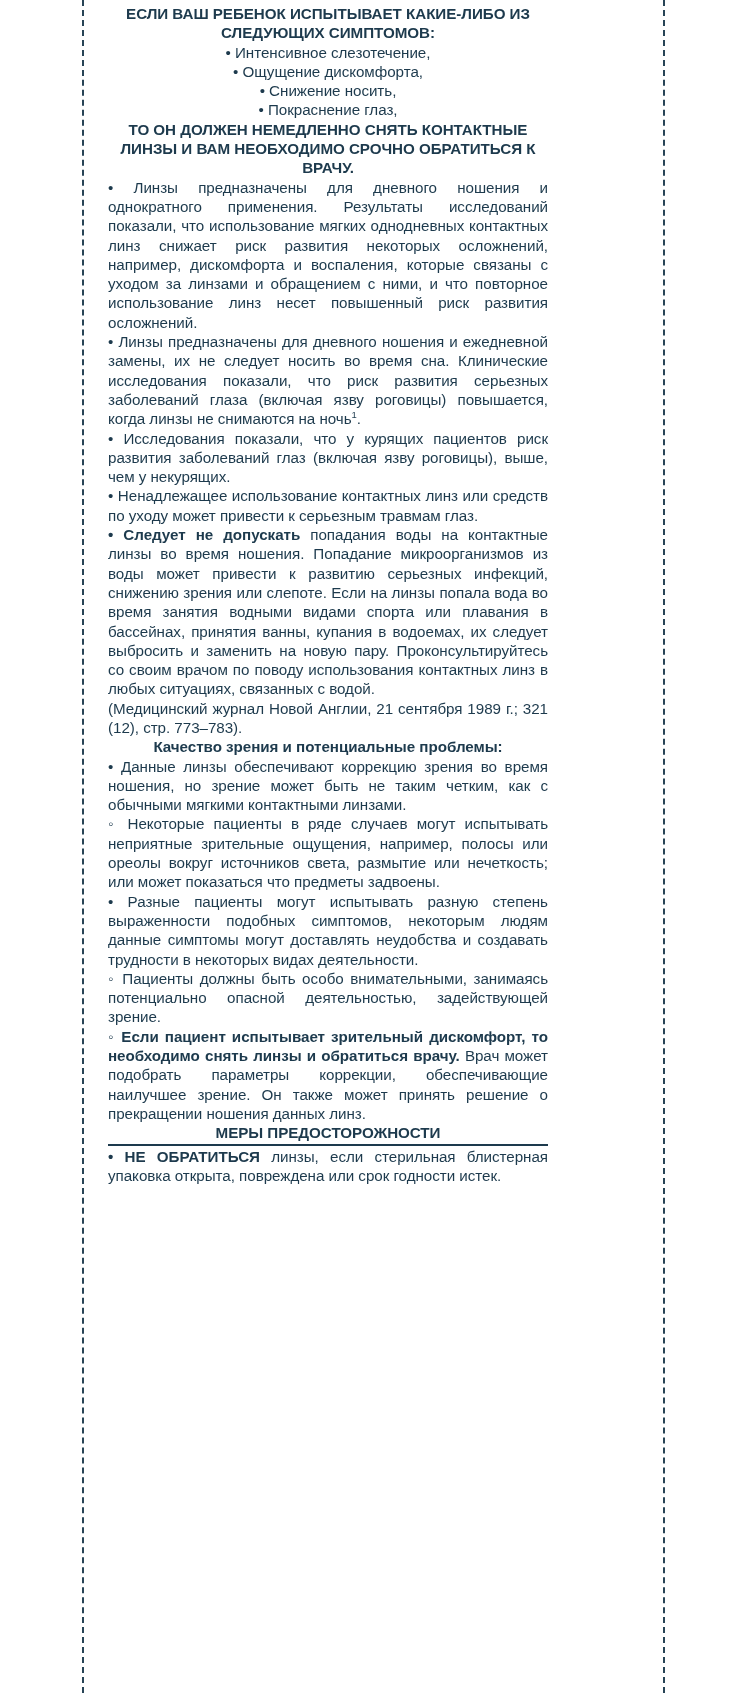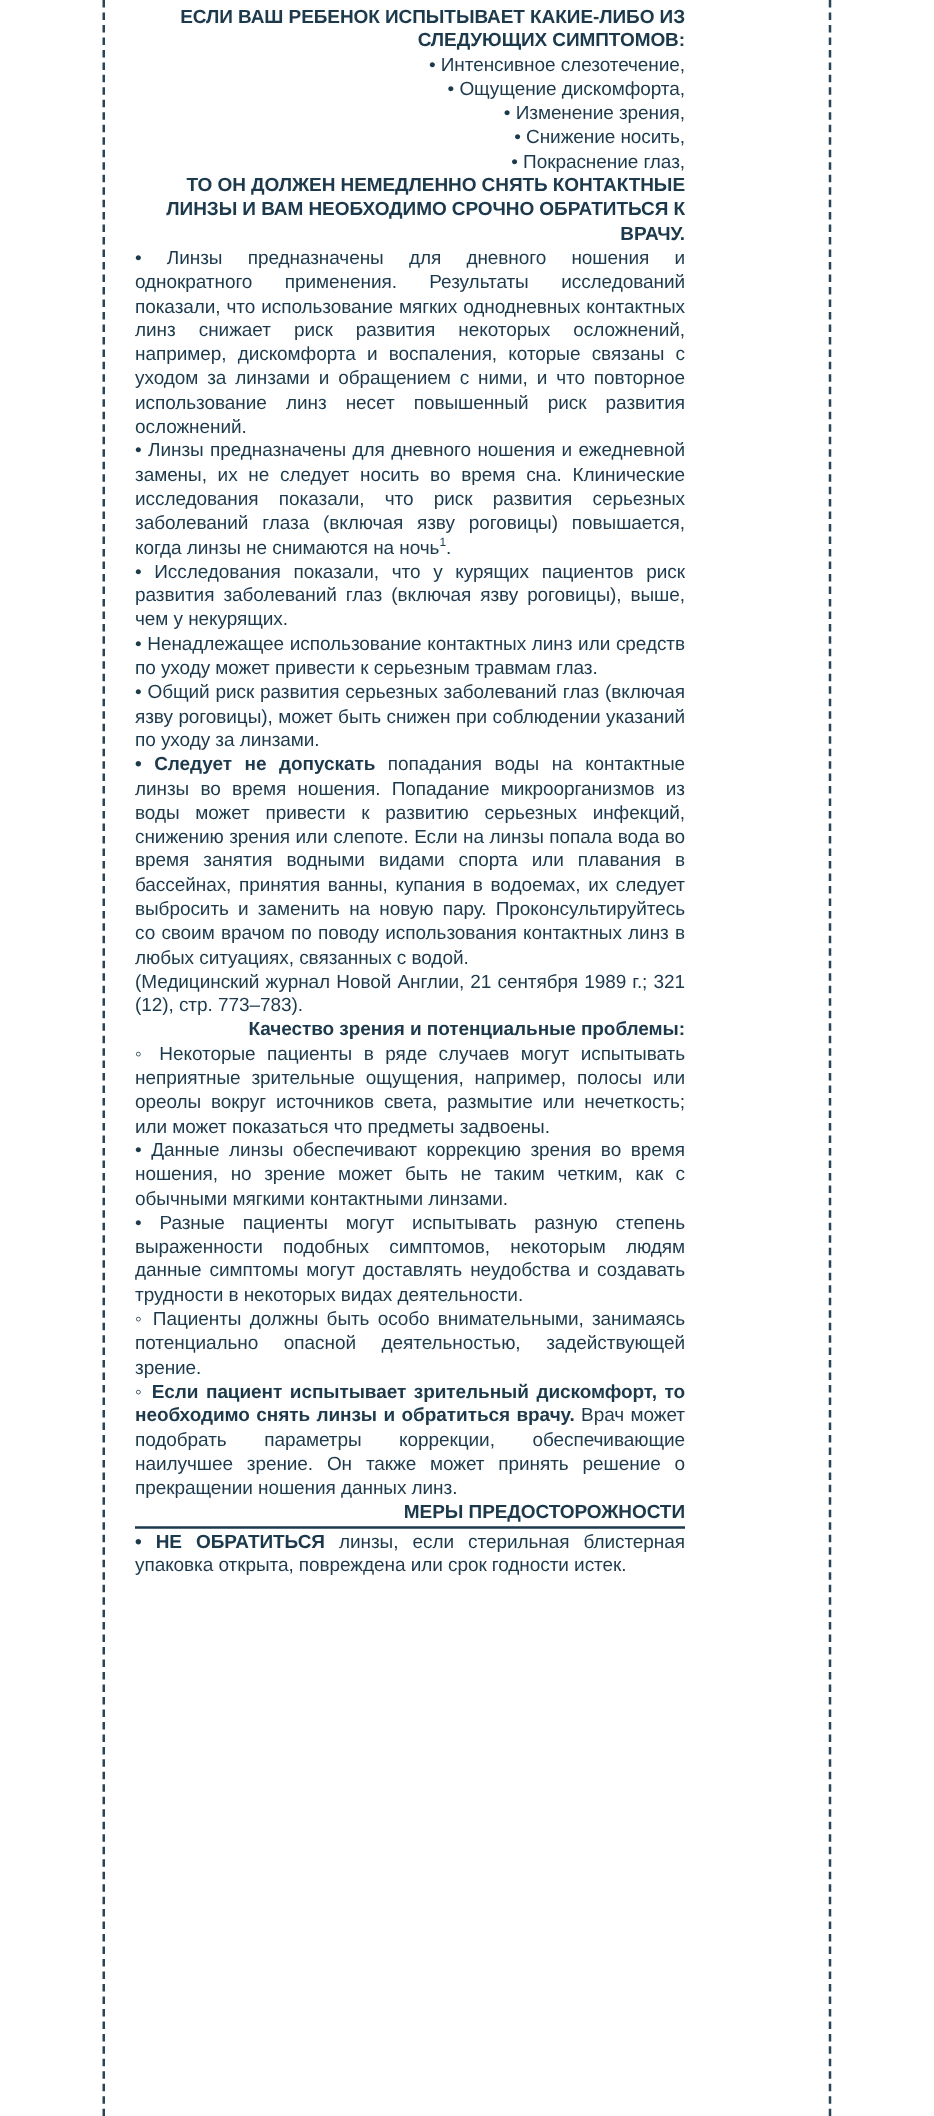--- a/index.html
+++ b/index.html
@@ -40,21 +40,21 @@
   }
   p {
     margin: 0;
     padding: 0;
     font-size: 15.2px;
     line-height: 19.3px;
     text-align: justify;
     text-justify: inter-word;
     letter-spacing: -0.05px;
   }
-  p.nojust { text-align: right; }
+  p.nojust { text-align: center; }
   .b { font-weight: bold; }
   sup {
     font-size: 9.5px;
     vertical-align: super;
     line-height: 0;
   }
   .sup-lead {
     font-size: 10px;
     vertical-align: super;
     line-height: 0;
@@ -72,41 +72,39 @@
 <div class="page">
 
   <div class="rule left"></div>
   <div class="rule right"></div>
 
   <div class="column">
 
     <p class="b nojust">ЕСЛИ ВАШ РЕБЕНОК ИСПЫТЫВАЕТ КАКИЕ-ЛИБО ИЗ СЛЕДУЮЩИХ СИМПТОМОВ:</p>
     <p class="nojust">• Интенсивное слезотечение,</p>
     <p class="nojust">• Ощущение дискомфорта,</p>
-    <p class="nojust">• Изменение зрения,</p>
     <p class="nojust">• Снижение носить,</p>
     <p class="nojust">• Покраснение глаз,</p>
     <p class="b nojust">ТО ОН ДОЛЖЕН НЕМЕДЛЕННО СНЯТЬ КОНТАКТНЫЕ ЛИНЗЫ И ВАМ НЕОБХОДИМО СРОЧНО ОБРАТИТЬСЯ К ВРАЧУ.</p>
 
     <p>• Линзы предназначены для дневного ношения и однократного применения. Результаты исследований показали, что использование мягких однодневных контактных линз снижает риск развития некоторых осложнений, например, дискомфорта и воспаления, которые связаны с уходом за линзами и обращением с ними, и что повторное использование линз несет повышенный риск развития осложнений.</p>
 
     <p><span>• Линзы предназначены для дневного ношения и ежедневной замены, их не следует носить во время сна. Клинические исследования показали, что риск развития серьезных заболеваний глаза (включая язву роговицы) повышается, когда линзы не снимаются на ночь</span><sup>1</sup><span>.</span></p>
 
     <p>• Исследования показали, что у курящих пациентов риск развития заболеваний глаз (включая язву роговицы), выше, чем у некурящих.</p>
     <p>• Ненадлежащее использование контактных линз или средств по уходу может привести к серьезным травмам глаз.</p>
-    <p>• Общий риск развития серьезных заболеваний глаз (включая язву роговицы), может быть снижен при соблюдении указаний по уходу за линзами.</p>
 
     <p><span class="b">• Следует не допускать</span><span> попадания воды на контактные линзы во время ношения. Попадание микроорганизмов из воды может привести к развитию серьезных инфекций, снижению зрения или слепоте. Если на линзы попала вода во время занятия водными видами спорта или плавания в бассейнах, принятия ванны, купания в водоемах, их следует выбросить и заменить на новую пару. Проконсультируйтесь со своим врачом по поводу использования контактных линз в любых ситуациях, связанных с водой.</span></p>
 
 
     <p>(Медицинский журнал Новой Англии, 21 сентября 1989 г.; 321 (12), стр. 773–783).</p>
 
     <p class="b nojust">Качество  зрения и потенциальные проблемы:</p>
+    <p>• Данные линзы обеспечивают коррекцию зрения во время ношения, но зрение может быть не таким четким, как с обычными мягкими контактными линзами.</p>
     <p>◦ Некоторые пациенты в ряде случаев могут испытывать неприятные зрительные ощущения, например, полосы или ореолы вокруг источников света, размытие или нечеткость; или может показаться что предметы задвоены.</p>
-    <p>• Данные линзы обеспечивают коррекцию зрения во время ношения, но зрение может быть не таким четким, как с обычными мягкими контактными линзами.</p>
     <p>• Разные пациенты могут испытывать разную степень выраженности подобных симптомов, некоторым людям данные симптомы могут доставлять неудобства и создавать трудности в некоторых видах деятельности.</p>
     <p>◦ Пациенты должны быть особо внимательными, занимаясь потенциально опасной деятельностью, задействующей зрение.</p>
 
     <p><span class="b">◦ Если пациент испытывает зрительный дискомфорт, то необходимо снять линзы и обратиться врачу.</span><span> Врач может подобрать параметры коррекции, обеспечивающие наилучшее зрение. Он также может принять решение о прекращении ношения данных линз.</span></p>
 
     <p class="b nojust">МЕРЫ ПРЕДОСТОРОЖНОСТИ</p>
     <hr class="hr-rule">
 
     <p><span class="b">• НЕ ОБРАТИТЬСЯ</span><span> линзы, если стерильная блистерная упаковка открыта, повреждена или срок годности истек.</span></p>
 

